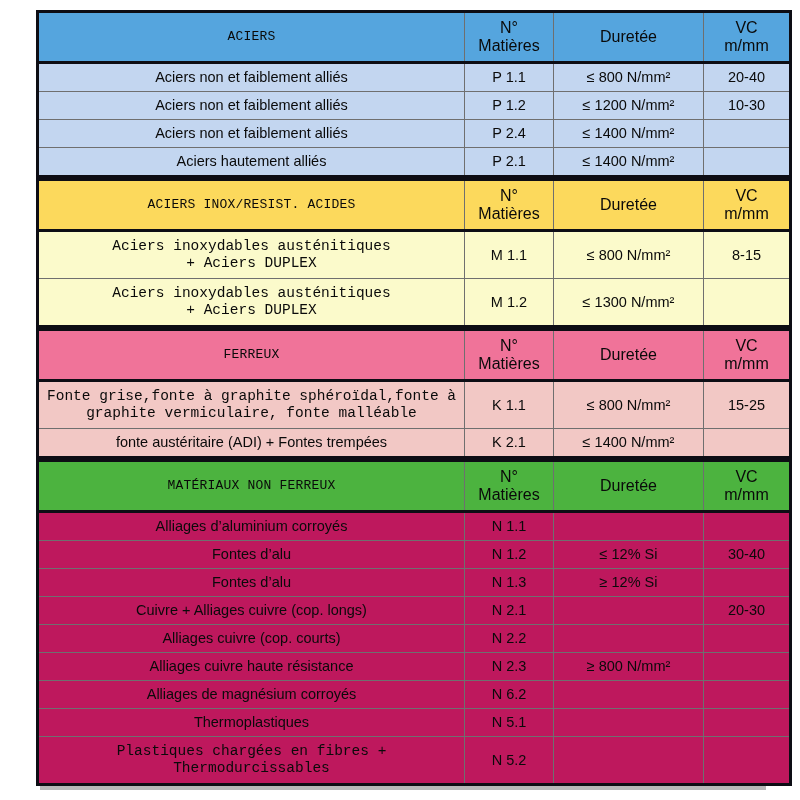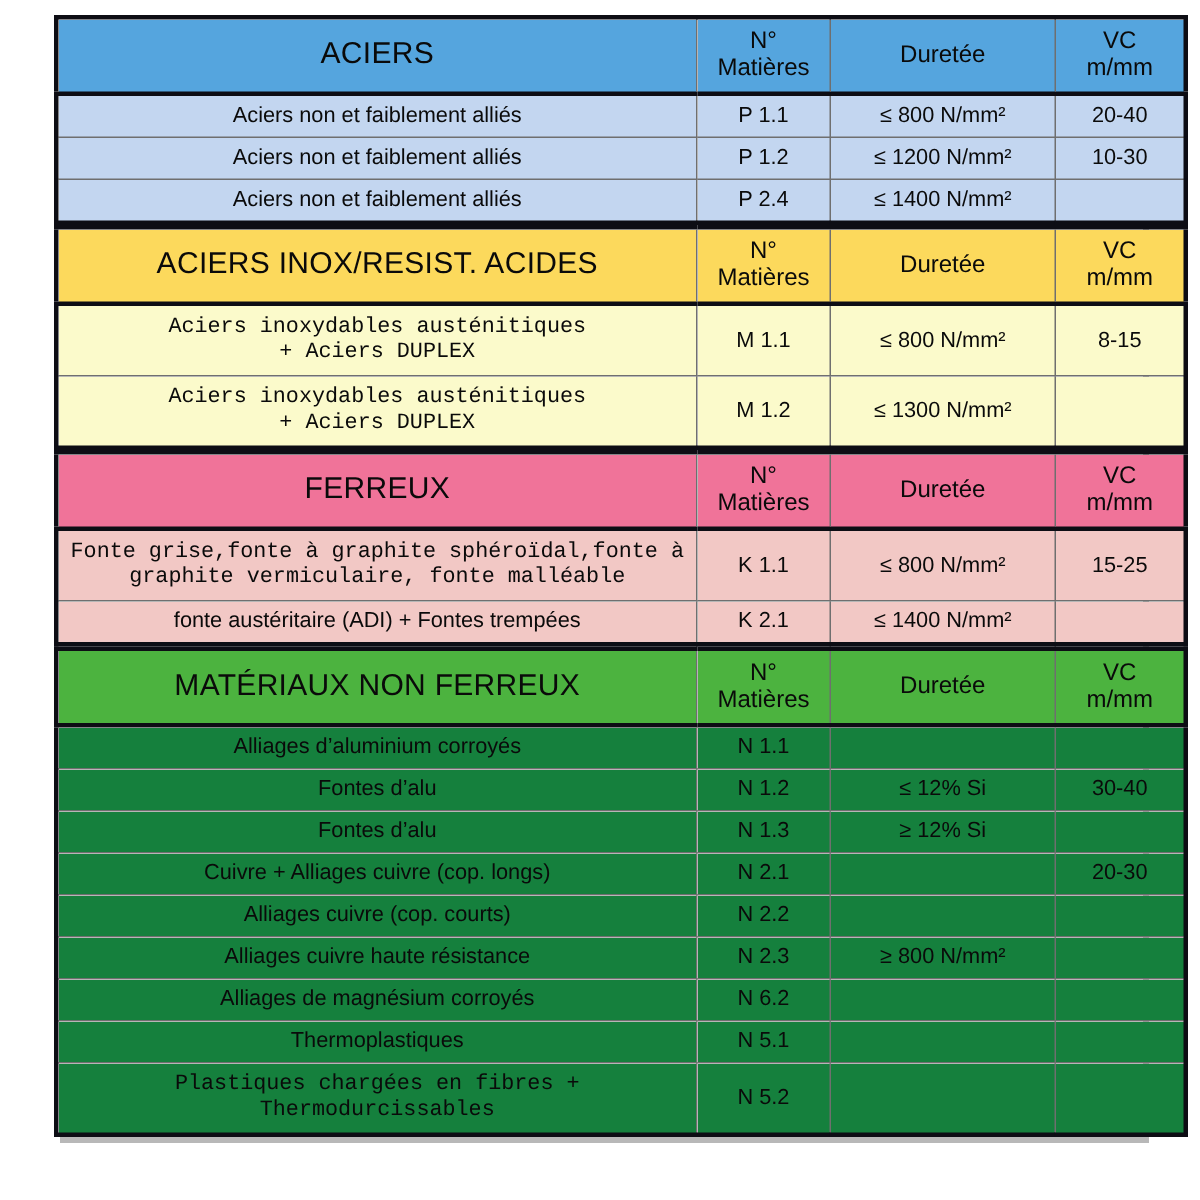--- a/index.html
+++ b/index.html
@@ -44,37 +44,37 @@
   td.c-hard  { width: 143px; }
   td.c-vc    { width: 79px; }
 
   
   tr.fam-header td {
     font-size: 16px;
     border-top: 3px solid #0d0d14;
     border-bottom: 3px solid #0d0d14;
     height: 48px;
   }
-  tr.fam-header td.c-name { font-size: 20px; letter-spacing: .2px; }
+  tr.fam-header td.c-name { font-size: 13px; letter-spacing: .2px; font-family: Liberation Mono, monospace; }
   tr.fam-header .stack { display:block; line-height: 1.12; }
 
   tr.fam-header.first td { border-top: none; }
 
   
   .fam-steel   tr.fam-header td { background: #55a5de; }
   .fam-steel   tr.data td       { background: #c3d6f0; text-align: center; }
 
   .fam-inox    tr.fam-header td { background: #fcd95c; }
   .fam-inox    tr.data td       { background: #fbfacb; }
 
   .fam-cast    tr.fam-header td { background: #f07399; }
   .fam-cast    tr.data td       { background: #f2c8c5; }
 
   .fam-nonfe   tr.fam-header td { background: #4cb33f; }
-  .fam-nonfe   tr.data td       { background: #15803d; }
+  .fam-nonfe   tr.data td       { background: #be185d; }
 
   tr.data td { height: 27px; }
   tr.data.two-line td { height: 46px; }
   tr.data.two-line td.c-name { white-space: normal; font-family: Liberation Mono, monospace; }
 
   .l2 { display:block; line-height:1.18; }
 </style>
 </head>
 <body>
 
@@ -106,20 +106,26 @@
         <td class="c-num">P 1.2</td>
         <td class="c-hard">≤ 1200 N/mm²</td>
         <td class="c-vc">10-30</td>
       </tr>
       <tr class="data">
         <td class="c-name">Aciers non et faiblement alliés</td>
         <td class="c-num">P 2.4</td>
         <td class="c-hard">≤ 1400 N/mm²</td>
         <td class="c-vc"></td>
       </tr>
+      <tr class="data">
+        <td class="c-name">Aciers hautement alliés</td>
+        <td class="c-num">P 2.1</td>
+        <td class="c-hard">≤ 1400 N/mm²</td>
+        <td class="c-vc"></td>
+      </tr>
     </tbody>
   </table>
 
   <table class="matrix fam-inox">
     <tbody>
       <tr class="fam-header">
         <td class="c-name">ACIERS INOX/RESIST. ACIDES</td>
         <td class="c-num">
           <span class="stack">N°</span>
           <span class="stack">Matières</span>

